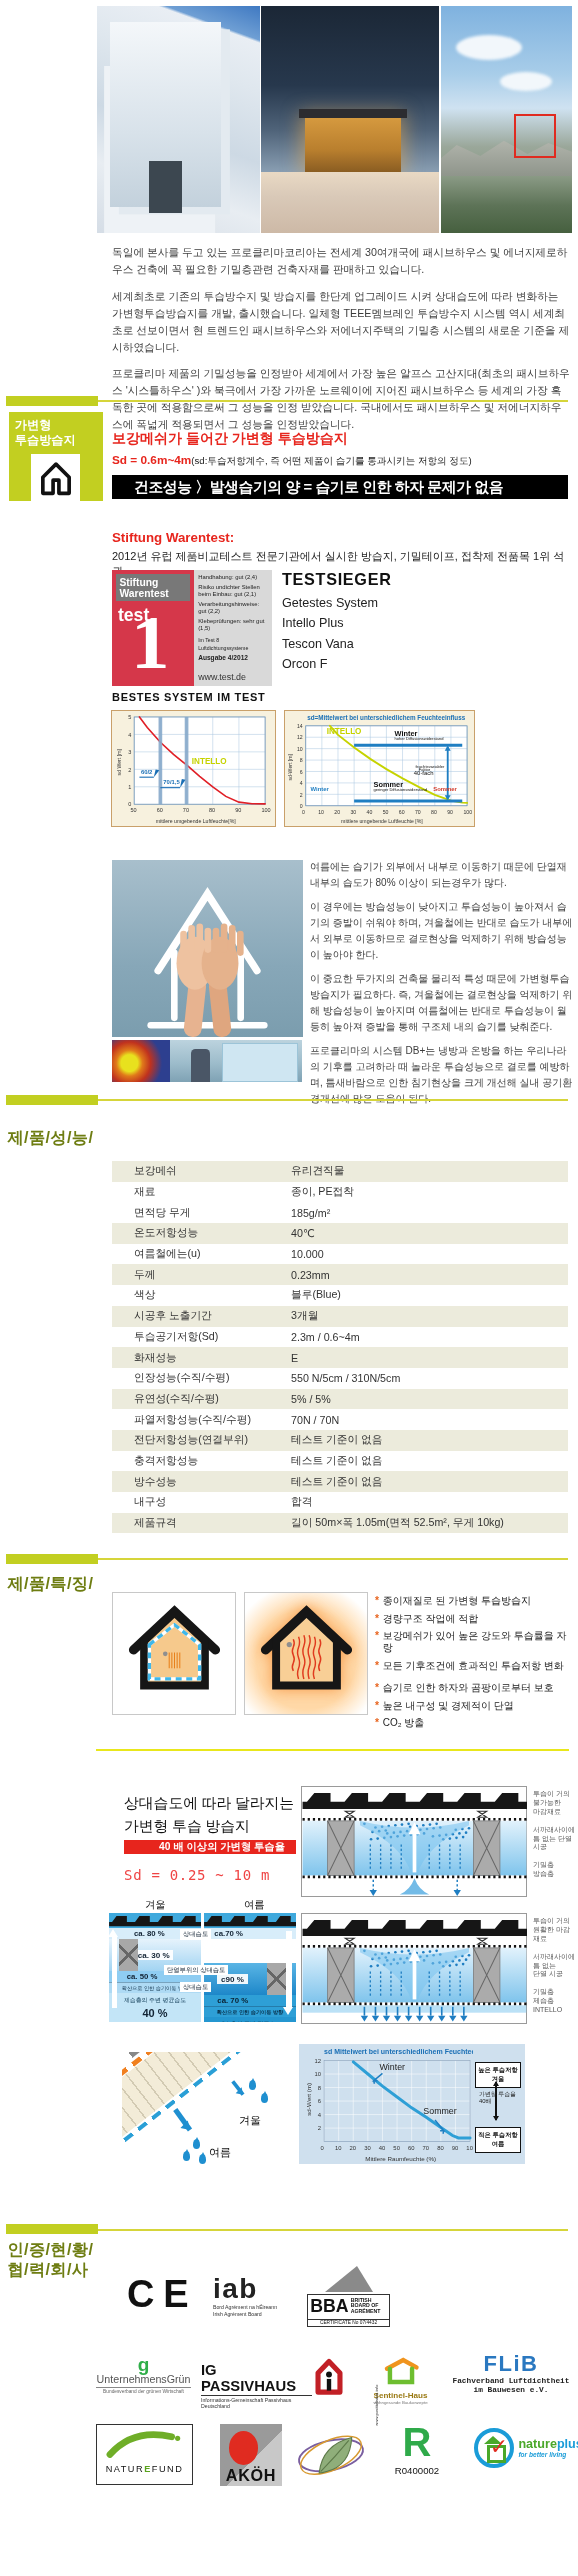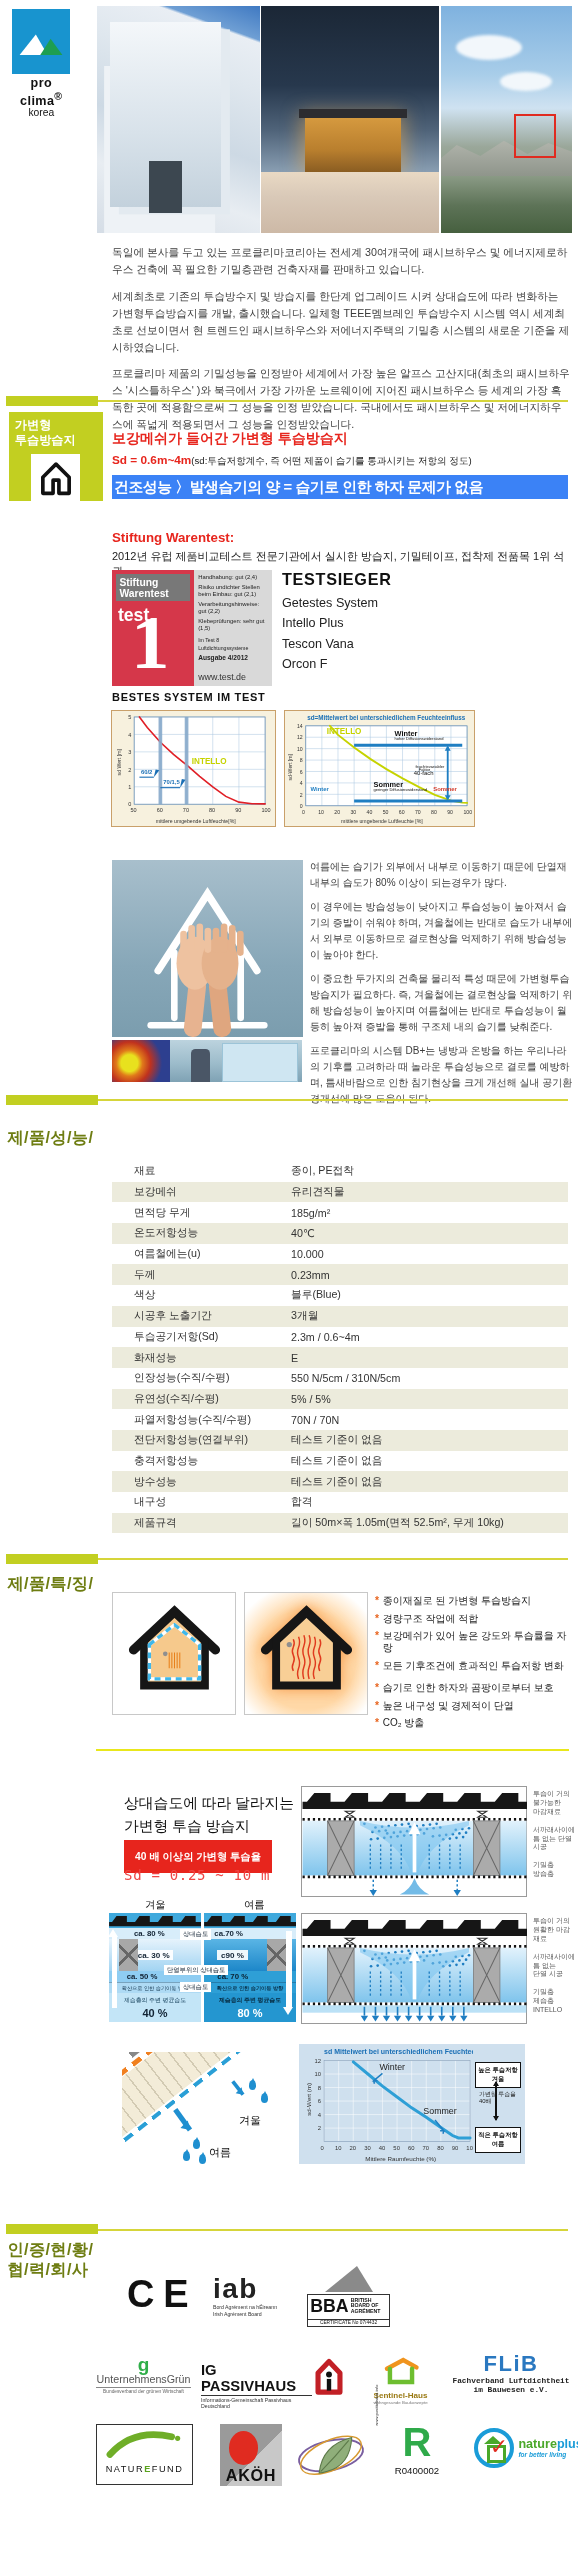--- a/index.html
+++ b/index.html
@@ -40,22 +40,22 @@
   .sec-title{color:#6e7d12;font-size:16.2px;font-weight:bold;letter-spacing:0.4px;line-height:20px;}
   
   .vm-label{left:8.9px;top:412px;width:94px;height:89px;background:#c2cf21;color:#fff;
     font-size:12.2px;font-weight:bold;line-height:15.5px;padding-top:5.9px;box-sizing:border-box;text-align:left;}
   .vm-label .t{padding-left:5.9px;}
   .vm-icon{width:49px;height:47px;background:#fff;margin:5.2px auto 0 auto;display:flex;align-items:center;justify-content:center;}
   .vm-desc{left:112px;top:411px;width:458px;font-size:10.7px;color:#222;}
   .vm-headline{left:112px;top:430px;color:#e7251d;font-size:14px;font-weight:bold;}
   .vm-sd{left:112px;top:453px;font-size:9.6px;color:#222;}
   .vm-sd b{color:#e7251d;font-size:11.8px;}
-  .vm-banner{left:112px;top:475px;width:456px;height:24.4px;background:#3b82f6;color:#fff;
-    font-size:14.8px;font-weight:bold;display:flex;align-items:center;padding-left:2px;box-sizing:border-box;letter-spacing:-0.4px;}
+  .vm-banner{left:112px;top:475px;width:456px;height:24.4px;background:#000000;color:#fff;
+    font-size:14.8px;font-weight:bold;display:flex;align-items:center;padding-left:22px;box-sizing:border-box;letter-spacing:-0.4px;}
   
   .wt-head{left:112px;top:530px;color:#e7251d;font-size:13.3px;font-weight:bold;}
   .wt-sub{left:112px;top:549px;width:458px;font-size:11px;color:#222;}
   .badge{left:112px;top:570px;width:160px;height:116px;display:flex;font-family:"Liberation Sans",sans-serif;}
   .badge-left{width:83px;background:#d5374a;position:relative;}
   .badge-gray{background:#787878;color:#fff;font-weight:bold;font-size:10.3px;line-height:11px;margin:4.4px 4.4px 0 4.4px;padding:2.2px 3px;}
   .badge-test{color:#fff;font-weight:bold;font-size:17.7px;padding:4.4px 0 0 5.9px;}
   .badge-one{position:absolute;left:19px;top:35px;color:#fff;font-size:77px;font-weight:bold;line-height:74px;font-family:"Liberation Serif",serif;}
   .badge-right{width:78px;background:#d9d9d9;font-size:5.9px;line-height:7.4px;color:#222;padding:4.4px 3.7px;box-sizing:border-box;position:relative;}
   .badge-right .r{margin-bottom:2.2px;}
@@ -91,39 +91,39 @@
      display:flex;align-items:center;justify-content:center;}
   .hb1{left:112px;}
   .hb2{left:244px;background:radial-gradient(circle at 50% 55%,#ffd9a8 0 55%,#fff 85%);}
   .bullets{left:375px;top:1595px;width:199px;}
   .bullet{display:flex;font-size:10px;color:#222;margin-bottom:5.9px;line-height:11.8px;}
   .bullet.gap{margin-top:10.3px;}
   .bullet .star{color:#e8641e;font-weight:bold;margin-right:3.7px;font-size:10.3px;}
   .thin-line{left:96px;top:1749px;width:473px;height:1.5px;background:#e9e71b;}
   
   .hum-title{left:124px;top:1792px;font-family:"Liberation Serif","DejaVu Serif",serif;font-size:14.8px;color:#111;line-height:23px;}
-  .hum-red{left:124px;top:1840px;width:148px;height:33px;background:#e7251d;color:#fff;font-size:10.3px;font-weight:bold;
-     display:flex;align-items:center;justify-content:center;}
+  .hum-red{left:124px;top:1840px;width:148px;height:14px;background:#e7251d;color:#fff;font-size:10.3px;font-weight:bold;
+     display:flex;align-items:center;justify-content:center;padding-left:24px;}
   .hum-sd{left:124px;top:1867px;font-family:"DejaVu Sans Mono","Liberation Mono",monospace;font-size:14px;color:#ef4444;letter-spacing:0.7px;}
   .roof{width:226px;height:111px;border:0.7px solid #9a9a9a;background:#fff;box-sizing:border-box;}
   .roof1{left:301px;top:1786px;}
   .roof2{left:301px;top:1913px;}
   .roof-labels{left:533px;width:44px;font-size:7px;line-height:8.9px;color:#555;}
   .roof-labels div{margin-bottom:8.9px;}
   .season-lab{top:1898px;font-size:10.3px;color:#111;font-family:"Liberation Serif",serif;}
   .panels{left:109px;top:1913px;width:187px;height:109px;}
   .panel{position:absolute;top:0;width:92px;height:109px;overflow:hidden;}
   .p-win{left:0;}
   .p-sum{left:95px;}
   .proofstrip{height:14.8px;background:#3fa9dd;position:relative;}
   .rhrow{height:11px;display:flex;align-items:center;font-size:7.8px;font-weight:bold;color:#123;}
   .rh-top{background:#d8edfa;}
   .insul{height:32.5px;position:relative;display:flex;align-items:center;}
   .p-win .insul{background:linear-gradient(180deg,#e6f3fc,#a2d4f2);}
-  .p-sum .insul{background:linear-gradient(180deg,#5ab5e5,#1d87c9);}
+  .p-sum .insul{background:linear-gradient(180deg,#5ab5e5,#1d87c9);margin-top:24px;}
   .rafter{position:absolute;top:0;width:19px;height:32.5px;background:#a8a8a8;}
   .rafter:before,.rafter:after{content:"";position:absolute;left:0;top:0;width:100%;height:100%;
      background:linear-gradient(45deg,transparent 47%,#666 47%,#666 53%,transparent 53%);}
   .rafter:after{transform:scaleX(-1);}
   .insul .v{background:rgba(255,255,255,.92);padding:0.7px 3.7px;font-size:8.1px;font-weight:bold;color:#123;margin-left:25px;}
   .p-sum .insul .v{margin-left:13.3px;}
   .rh-mid{background:#8fcdf2;}
   .p-sum .rh-mid{background:#2e9fd6;color:#0a2030;}
   .diffnote{height:9.6px;font-size:5.2px;color:#12344d;display:flex;align-items:center;justify-content:center;border-top:0.7px solid rgba(20,60,90,.35);}
   .p-win .diffnote{background:#aedaf4;}
@@ -204,31 +204,20 @@
   .nplus .n{font-size:12.6px;font-weight:bold;color:#4aa82a;line-height:13.3px;}
   .nplus .n span{color:#1a9cd8;}
   .nplus .s{font-size:6.6px;font-style:italic;color:#1a9cd8;font-weight:bold;}
   svg text{font-family:"Liberation Sans","DejaVu Sans",sans-serif;}
 </style>
 </head>
 <body>
 
 <div class="page">
 
-  <div class="abs logo-box">
-    <div class="logo-sq">
-      <svg width="46" height="29.5" viewBox="0 0 62 40">
-        <polygon points="2,38 24,10 40,38" fill="#ffffff"></polygon>
-        <polygon points="30,38 44,16 60,38" fill="#1e9e50"></polygon>
-        <polygon points="12,38 30,16 46,38" fill="none" stroke="#ffffff" stroke-width="0"></polygon>
-      </svg>
-    </div>
-    <div class="logo-brand"><span>pro clima</span><sup>®</sup></div>
-    <div class="logo-country">korea</div>
-  </div>
 
   <div class="abs photo photo1">
     <div class="ice"></div>
       <div class="door"></div>
   </div>
   <div class="abs photo photo2">
     <div class="hut"></div>
       <div class="hutroof"></div>
       <div class="snow"></div>
   </div>
@@ -427,27 +416,27 @@
     <p>여름에는 습기가 외부에서 내부로 이동하기 때문에 단열재 내부의 습도가 80% 이상이 되는경우가 많다.</p>
     <p>이 경우에는 방습성능이 낮아지고 투습성능이 높아져서 습기의 증발이 쉬워야 하며, 겨울철에는 반대로 습도가 내부에서 외부로 이동하므로 결로현상을 억제하기 위해 방습성능이 높아야 한다.</p>
     <p>이 중요한 두가지의 건축물 물리적 특성 때문에 가변형투습방습지가 필요하다. 즉, 겨울철에는 결로현상을 억제하기 위해 방습성능이 높아지며 여름철에는 반대로 투습성능이 월등히 높아져 증발을 통해 구조체 내의 습기를 낮춰준다.</p>
     <p>프로클리마의 시스템 DB+는 냉방과 온방을 하는 우리나라의 기후를 고려하라 때 놀라운 투습성능으로 결로를 예방하며, 틈새바람으로 인한 침기현상을 크게 개선해 실내 공기환경개선에 많은 도움이 된다.</p>
   </div>
 
   <div class="abs div-bar" style="left:5.9px;top:1095px;width:92px;"></div>
   <div class="abs div-line" style="left:98px;top:1099px;width:470px;"></div>
   <div class="abs sec-title" style="left:7.4px;top:1127px;">제/품/성/능/</div>
   <div class="abs spec-table">
+      <div class="spec-row stripe">
+        <div class="lab">보강메쉬</div>
+        <div class="val">유리견직물</div>
+      </div>
       <div class="spec-row">
         <div class="lab">재료</div>
         <div class="val">종이, PE접착</div>
-      </div>
-      <div class="spec-row stripe">
-        <div class="lab">보강메쉬</div>
-        <div class="val">유리견직물</div>
       </div>
       <div class="spec-row">
         <div class="lab">면적당 무게</div>
         <div class="val">185g/m²</div>
       </div>
       <div class="spec-row stripe">
         <div class="lab">온도저항성능</div>
         <div class="val">40℃</div>
       </div>
       <div class="spec-row">

